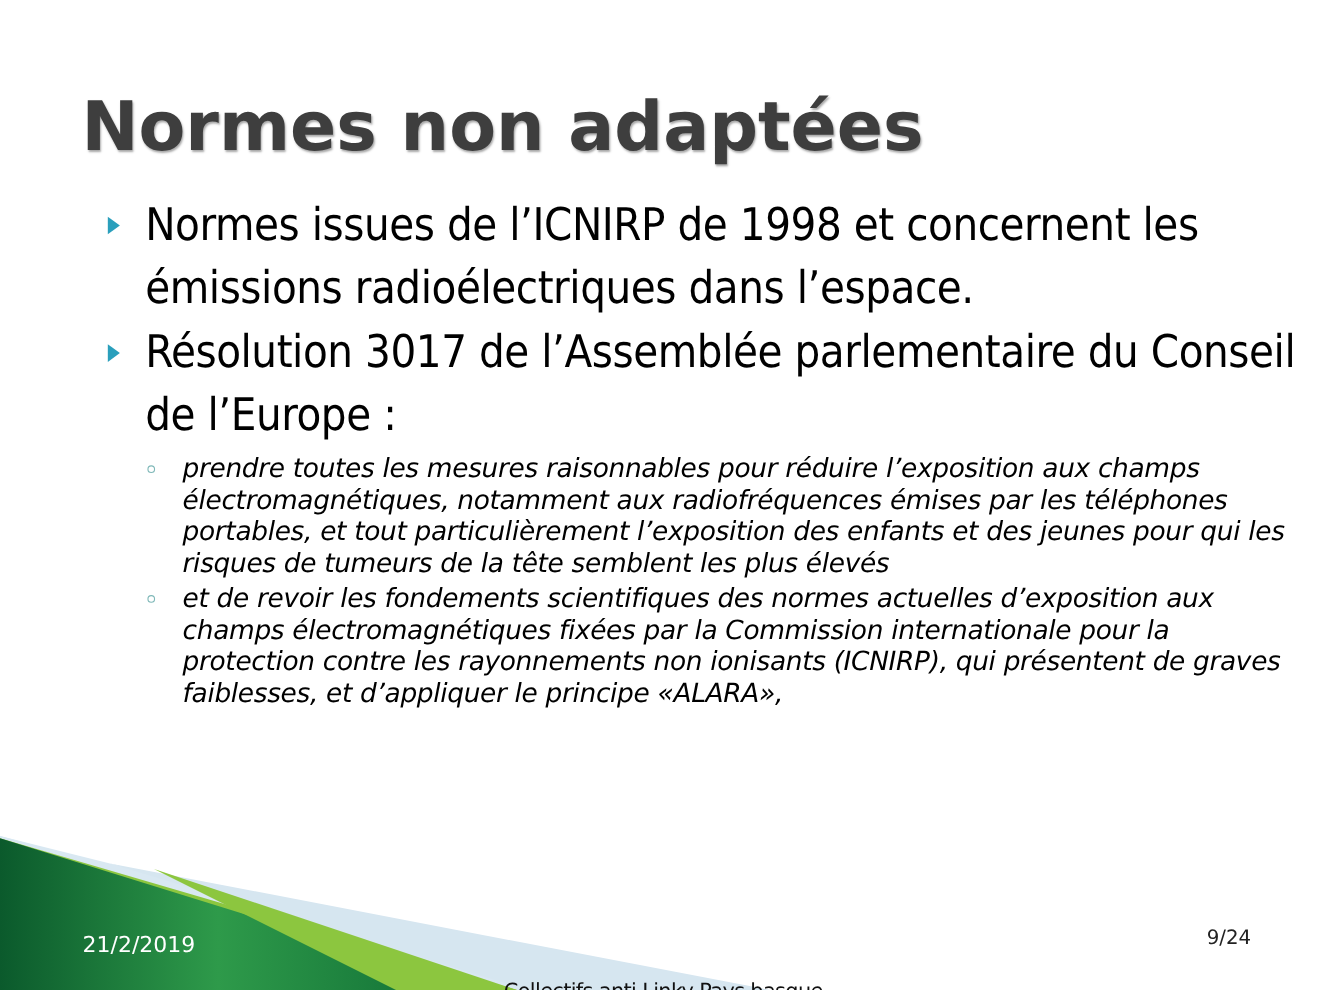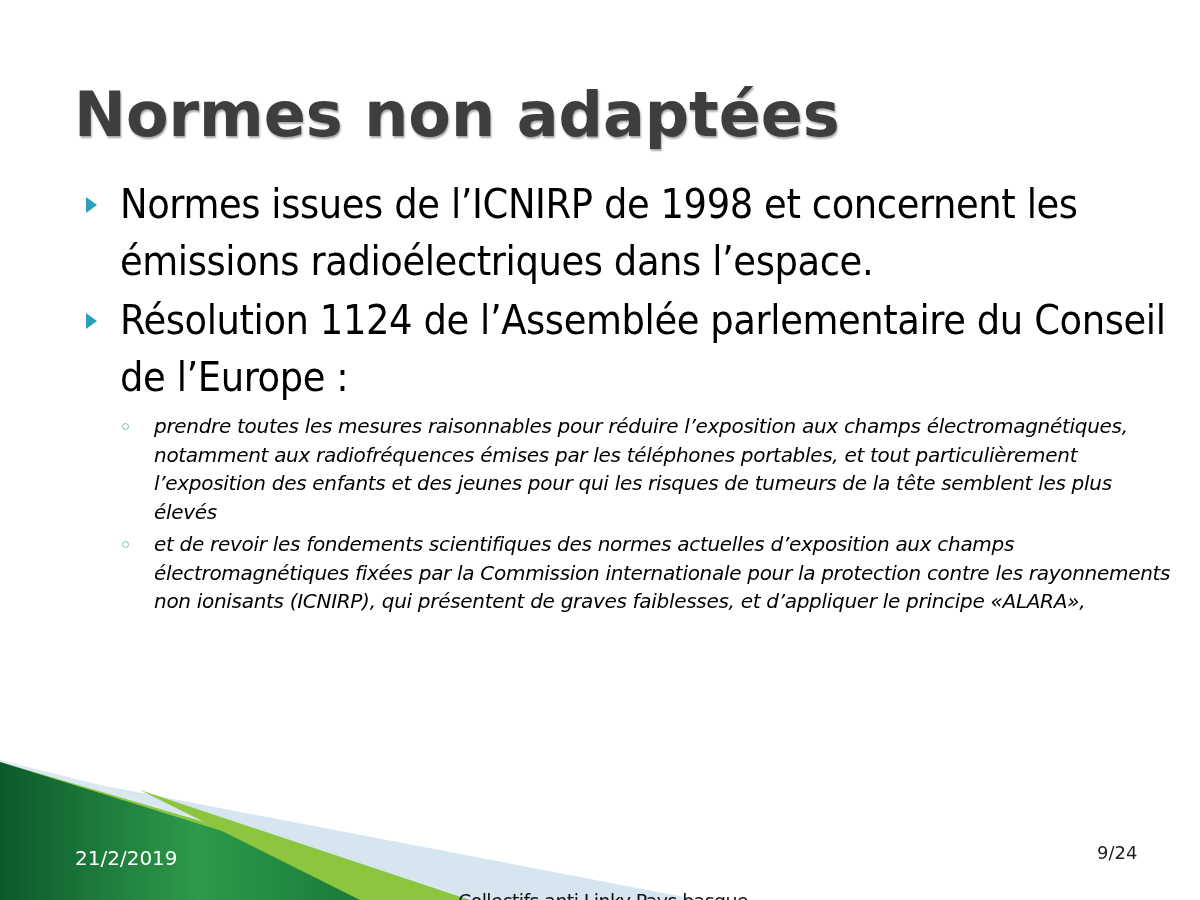--- a/index.html
+++ b/index.html
@@ -2,28 +2,28 @@
 <html><head>
 <meta charset="utf-8">
 <style>
   html, body { margin:0; padding:0; }
   body { width:1200px; height:900px; background:#ffffff; position:relative; overflow:hidden;
          font-family:"DejaVu Sans", sans-serif; color:#000; }
   .deco { position:absolute; left:0; top:0; width:1200px; height:900px; z-index:0; }
   .title { position:absolute; left:74px; top:78px; margin:0; font-size:62px; font-weight:bold;
            color:#3e3e3e; letter-spacing:0px; z-index:2;
            text-shadow: 1px 2px 2px rgba(0,0,0,0.35); text-align: right; }
-  .content { position:absolute; left:78px; top:176px; width:1100px; z-index:2; }
+  .content { position:absolute; left:90px; top:176px; width:1100px; z-index:2; }
   .b1 { position:relative; padding-left:42px; font-size:41px; line-height:57px; margin-bottom:2px;
         font-family:"DejaVu Sans Condensed","DejaVu Sans", sans-serif; letter-spacing:-0.4px; }
   .b1 .arrow { position:absolute; left:8px; top:21px; width:0; height:0;
                border-top:8px solid transparent; border-bottom:8px solid transparent;
                border-left:11px solid #2a9fbc; }
   .subs { padding-left:40px; margin:6px 0 16px 0; }
-  .b2 { position:relative; padding-left:36px; font-size:20px; line-height:28.5px; font-style:italic;
+  .b2 { position:relative; padding-left:36px; font-size:24px; line-height:28.5px; font-style:italic;
         letter-spacing:-0.3px; margin-bottom:4px; }
   .b2 .circ { position:absolute; left:4px; top:11px; width:5px; height:5px; border:1.3px solid #7fb8b8;
               border-radius:50%; }
   .footer-date { position:absolute; left:75px; top:846px; font-size:20px; color:#ffffff; z-index:3; }
   .footer-center { position:absolute; left:458px; top:890px; font-size:19px; color:#111; z-index:3;
                    font-family:"DejaVu Sans", sans-serif; letter-spacing:-0.6px; }
   .footer-page { position:absolute; left:1097px; top:842px; font-size:18px; color:#222; z-index:3; }
 </style>
 </head>
 <body>
@@ -46,21 +46,21 @@
 
 <h1 class="title">Normes non adaptées</h1>
 
 <div class="content">
   <div class="b1">
     <span class="arrow"></span>
     <span>Normes issues de l’ICNIRP de 1998 et concernent les émissions radioélectriques dans l’espace.</span>
   </div>
   <div class="b1">
     <span class="arrow"></span>
-    <span>Résolution 1124 de l’Assemblée parlementaire du Conseil de l’Europe :</span>
+    <span>Résolution 3017 de l’Assemblée parlementaire du Conseil de l’Europe :</span>
   </div>
   <div class="subs">
     <div class="b2">
       <span class="circ"></span>
       <span>prendre toutes les mesures raisonnables pour réduire l’exposition aux champs électromagnétiques, notamment aux radiofréquences émises par les téléphones portables, et tout particulièrement l’exposition des enfants et des jeunes pour qui les risques de tumeurs de la tête semblent les plus élevés</span>
     </div>
     <div class="b2">
       <span class="circ"></span>
       <span>et de revoir les fondements scientifiques des normes actuelles d’exposition aux champs électromagnétiques fixées par la Commission internationale pour la protection contre les rayonnements non ionisants (ICNIRP), qui présentent de graves faiblesses, et d’appliquer le principe «ALARA»,</span>
     </div>

